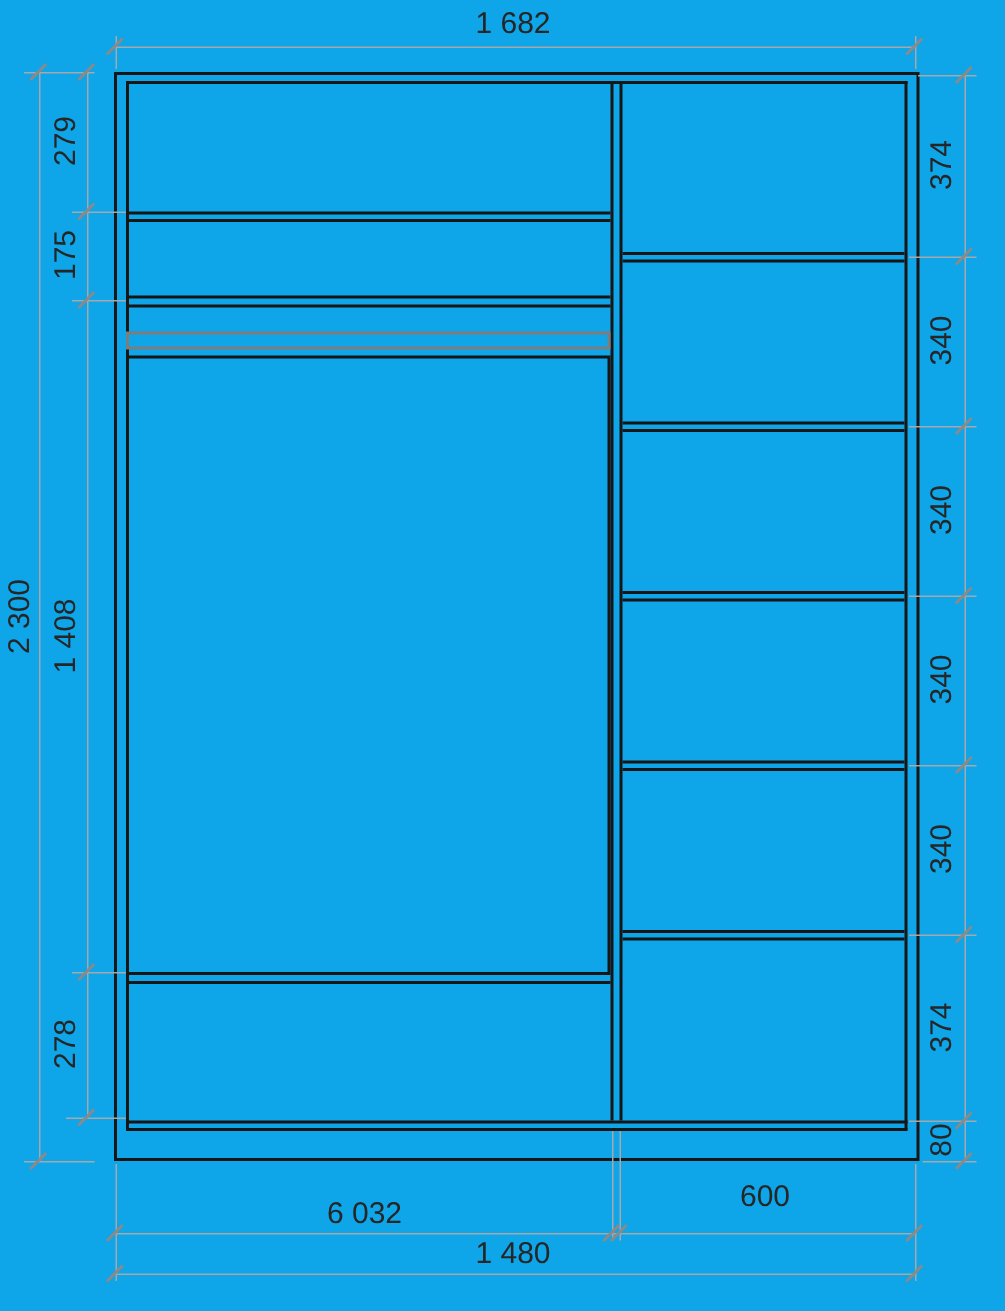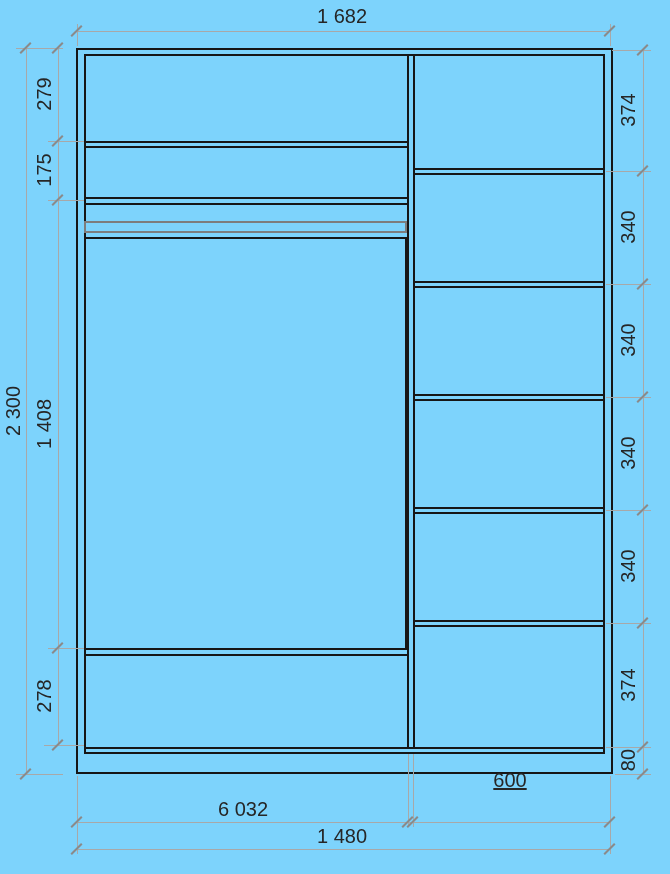--- a/index.html
+++ b/index.html
@@ -1,16 +1,16 @@
 <!DOCTYPE html>
 <html><head>
 <meta charset="utf-8">
 <style>
   html,body{margin:0;padding:0;background:#ffffff;}
-  .stage{position:relative;width:670px;height:874px;background:#7dd3fc;overflow:hidden;
+  .stage{position:relative;width:670px;height:874px;background:#0ea5e9;overflow:hidden;
          font-family:"Liberation Sans","DejaVu Sans",sans-serif;}
   
   .k{position:absolute;background:#161616;}
   .kh{height:2px;} .kv{width:2px;}
   .rect{position:absolute;border:2px solid #161616;box-sizing:border-box;background:transparent;}
   .railrect{position:absolute;border:2px solid #7d7d7d;box-sizing:border-box;background:transparent;}
   
   .g{position:absolute;background:#a8a8a8;}
   .gh{height:1px;} .gv{width:1px;}
   
@@ -112,16 +112,16 @@
   <div class="g gv" style="left:413px;top:754px;height:73px;"></div>
   <div class="g gh" style="left:77px;top:822px;width:533px;"></div>
   <div class="g gh" style="left:77px;top:849px;width:533px;"></div>
   <div class="tick" style="left:69px;top:821px;"></div>
   <div class="tick" style="left:400px;top:821px;"></div>
   <div class="tick" style="left:405px;top:821px;"></div>
   <div class="tick" style="left:602px;top:821px;"></div>
   <div class="tick" style="left:69px;top:848px;"></div>
   <div class="tick" style="left:602px;top:848px;"></div>
   <div class="dim" style="left:243px;top:809px;">6 032</div>
-  <div class="dim" style="left:510px;top:780px;text-decoration:underline;">600</div>
+  <div class="dim" style="left:510px;top:798px;">600</div>
   <div class="dim" style="left:342px;top:836px;">1 480</div>
 
 </div>
 
 </body></html>

